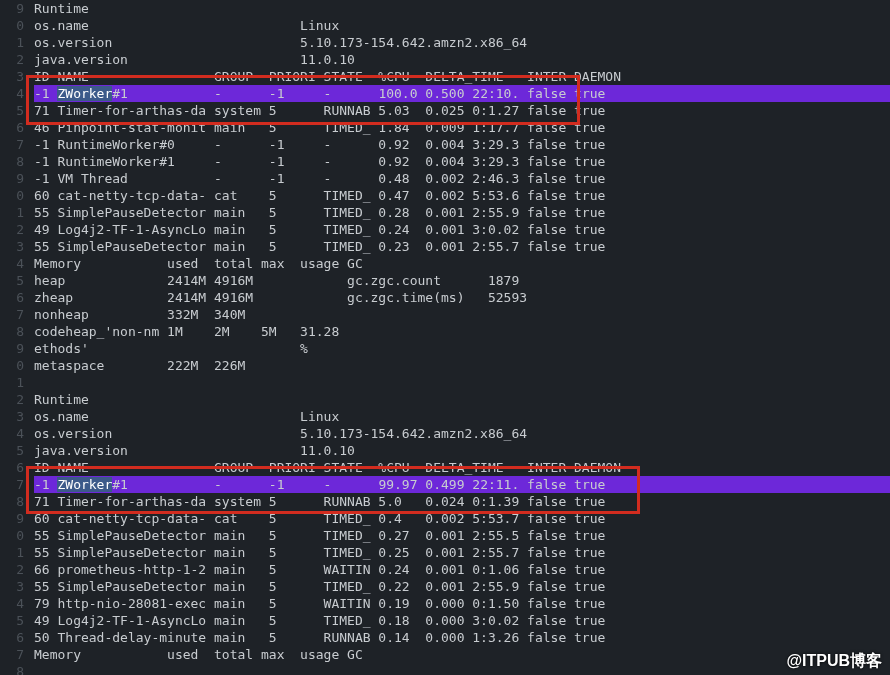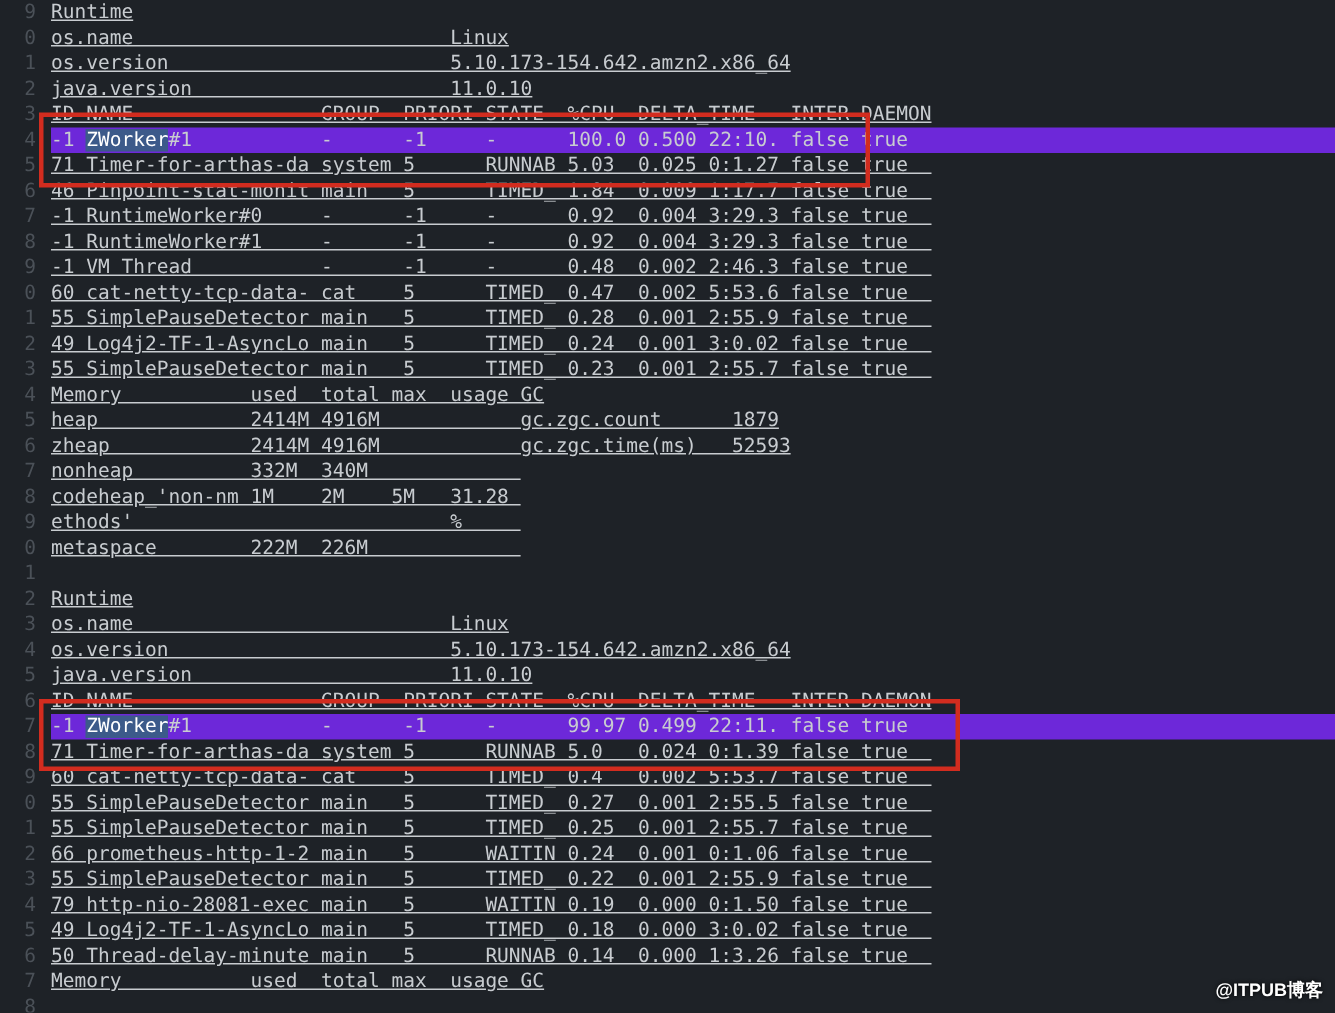--- a/index.html
+++ b/index.html
@@ -22,21 +22,21 @@
     color: #4b5158;
     user-select: none;
   }
   .gutter div { height: 17px; }
   .code {
     position: absolute;
     left: 34px; top: 0;
     right: 0;
     white-space: pre;
   }
-  .code .row { height: 17px; display: block; text-decoration: underline; }
+  .code .row { height: 17px; display: block; }
   .hl {
     background: #6d28d9;
     display: inline-block;
     width: 100%;
   }
   .sel {
     background: #3c5a8a;
     color: #fff;
   }
   .redbox {
@@ -45,21 +45,21 @@
     pointer-events: none;
   }
   #rb1 { left: 26px; top: 75px;  width: 554px; height: 50px; }
   #rb2 { left: 26px; top: 466px; width: 614px; height: 48px; }
   .watermark {
     position: absolute;
     right: 8px;
     bottom: 6px;
     color: #fff;
     font-family: sans-serif;
-    font-size: 12px;
+    font-size: 16px;
     font-weight: bold;
     text-shadow: 0 0 3px #000;
   }
 </style>
 </head>
 <body>
 
 <div class="gutter" id="gutter">
     <div>9</div>
     <div>0</div>

